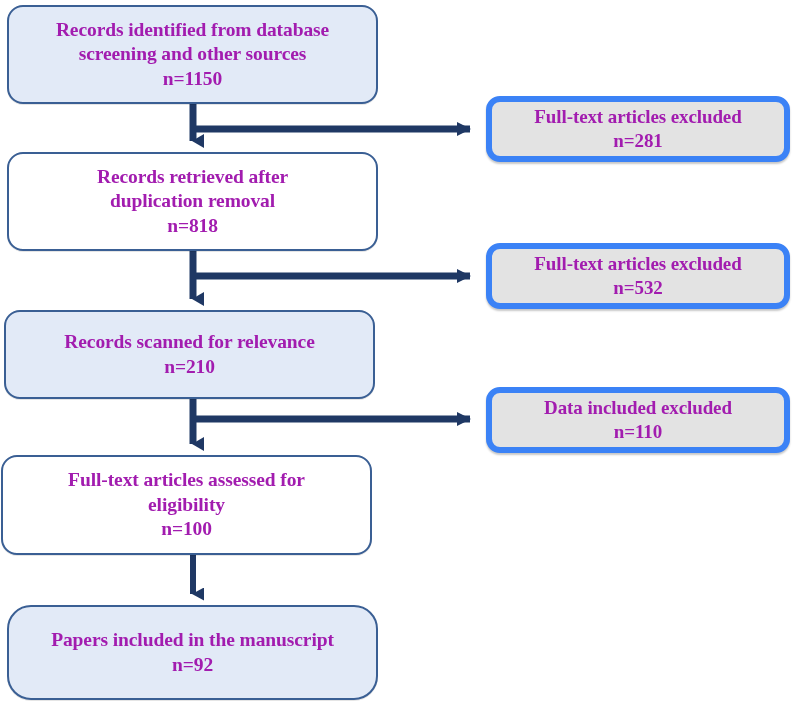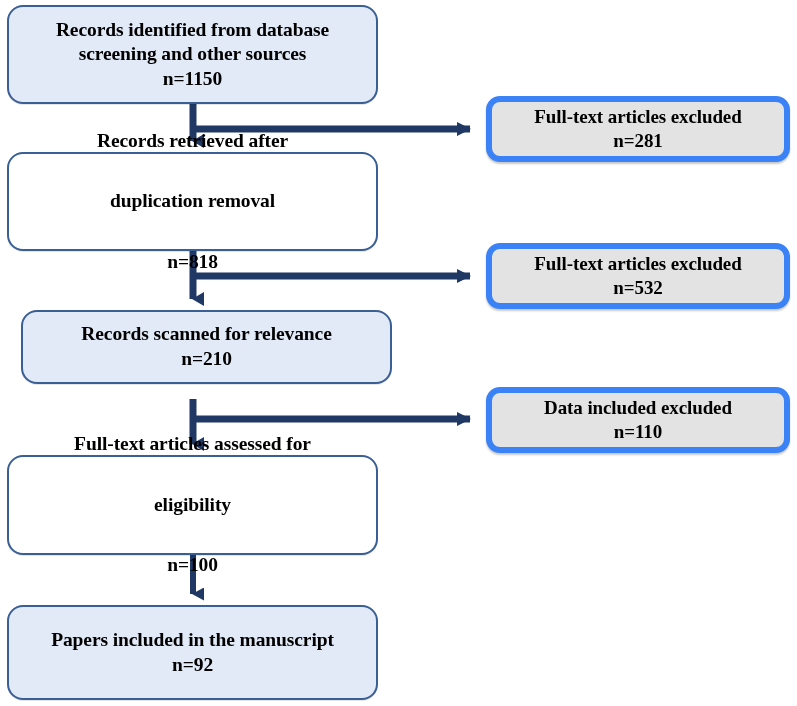--- a/index.html
+++ b/index.html
@@ -19,37 +19,37 @@
   }
   .node {
     position: absolute;
     box-sizing: border-box;
     display: flex;
     flex-direction: column;
     align-items: center;
     justify-content: center;
     text-align: center;
     font-weight: bold;
-    color: #000000;
+    color: #a21caf;
     line-height: 1.26;
   }
   .node .line {
     display: block;
     white-space: nowrap;
   }
   
   .stage {
     border: 2px solid #3a5f94;
     border-radius: 16px;
     font-size: 19.5px;
     letter-spacing: -0.1px;
     box-shadow: 0 1px 0 rgba(0,0,0,0.10);
   }
   .stage.filled { background: #e2eaf7; }
-  .stage.plain  { background: #ffffff; gap: 36px; }
+  .stage.plain  { background: #ffffff; }
 
   
   .excluded {
     border: 6px solid #3b82f6;
     border-radius: 14px;
     background: #e3e3e3;
     font-size: 19px;
     letter-spacing: -0.1px;
     box-shadow: 0 2px 2px rgba(0,0,0,0.22);
   }
@@ -107,32 +107,32 @@
     <span class="line">screening and other sources</span>
     <span class="line">n=1150</span>
   </div>
 
   <div class="node stage plain" style="left:7px; top:152px; width:371px; height:99px;">
     <span class="line">Records retrieved after</span>
     <span class="line">duplication removal</span>
     <span class="line">n=818</span>
   </div>
 
-  <div class="node stage filled" style="left:21px; top:310px; width:371px; height:74px;">
+  <div class="node stage filled" style="left:4px; top:310px; width:371px; height:89px;">
     <span class="line">Records scanned for relevance</span>
     <span class="line">n=210</span>
   </div>
 
-  <div class="node stage plain" style="left:7px; top:455px; width:371px; height:100px;">
+  <div class="node stage plain" style="left:1px; top:455px; width:371px; height:100px;">
     <span class="line">Full-text articles assessed for</span>
     <span class="line">eligibility</span>
     <span class="line">n=100</span>
   </div>
 
-  <div class="node stage filled" style="left:7px; top:605px; width:371px; height:95px;">
+  <div class="node stage filled" style="left:7px; top:605px; width:371px; height:95px;border-radius:24px;">
     <span class="line">Papers included in the manuscript</span>
     <span class="line">n=92</span>
   </div>
 
   <div class="node excluded" style="left:486px; top:96px; width:304px; height:66px;">
     <span class="line">Full-text articles excluded</span>
     <span class="line">n=281</span>
   </div>
 
   <div class="node excluded" style="left:486px; top:243px; width:304px; height:66px;">

